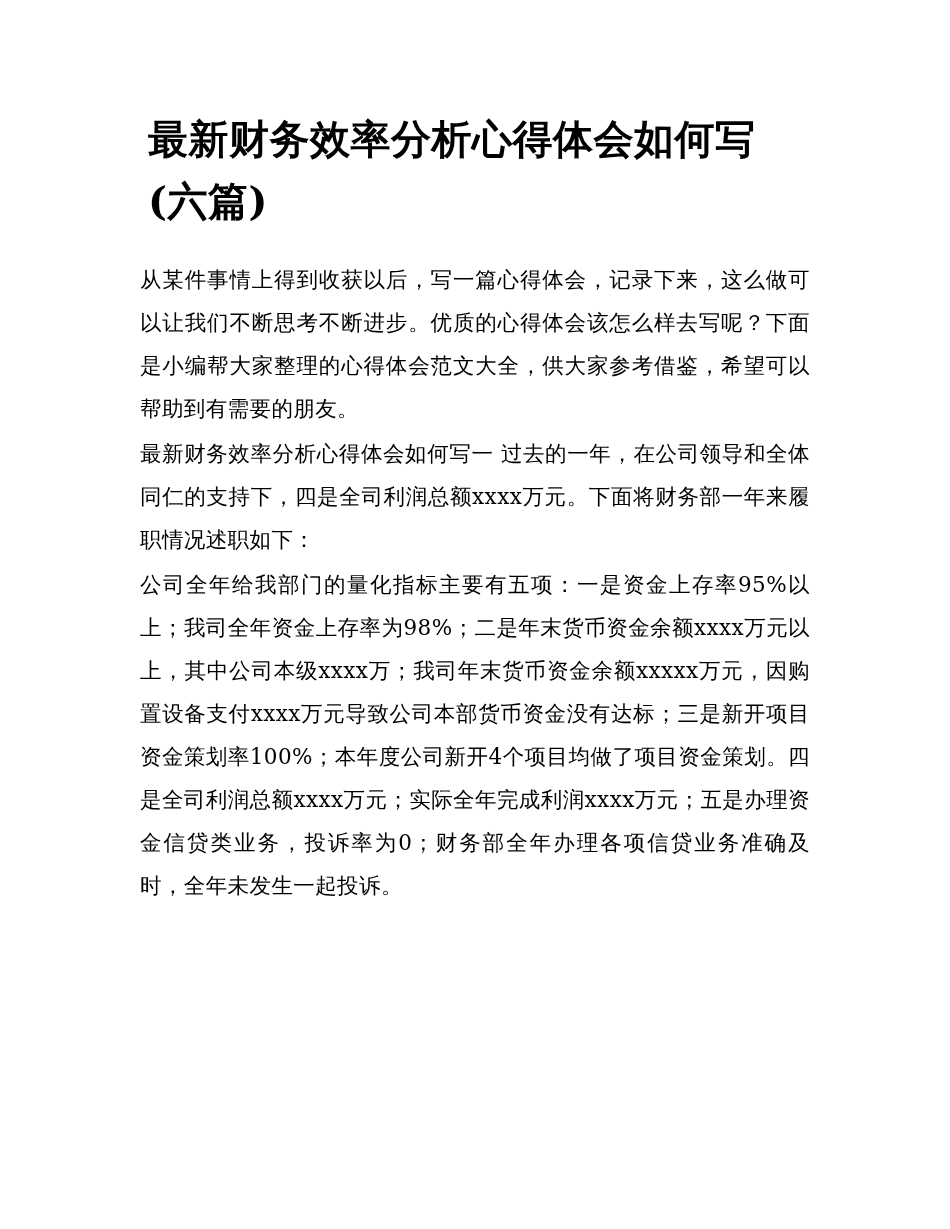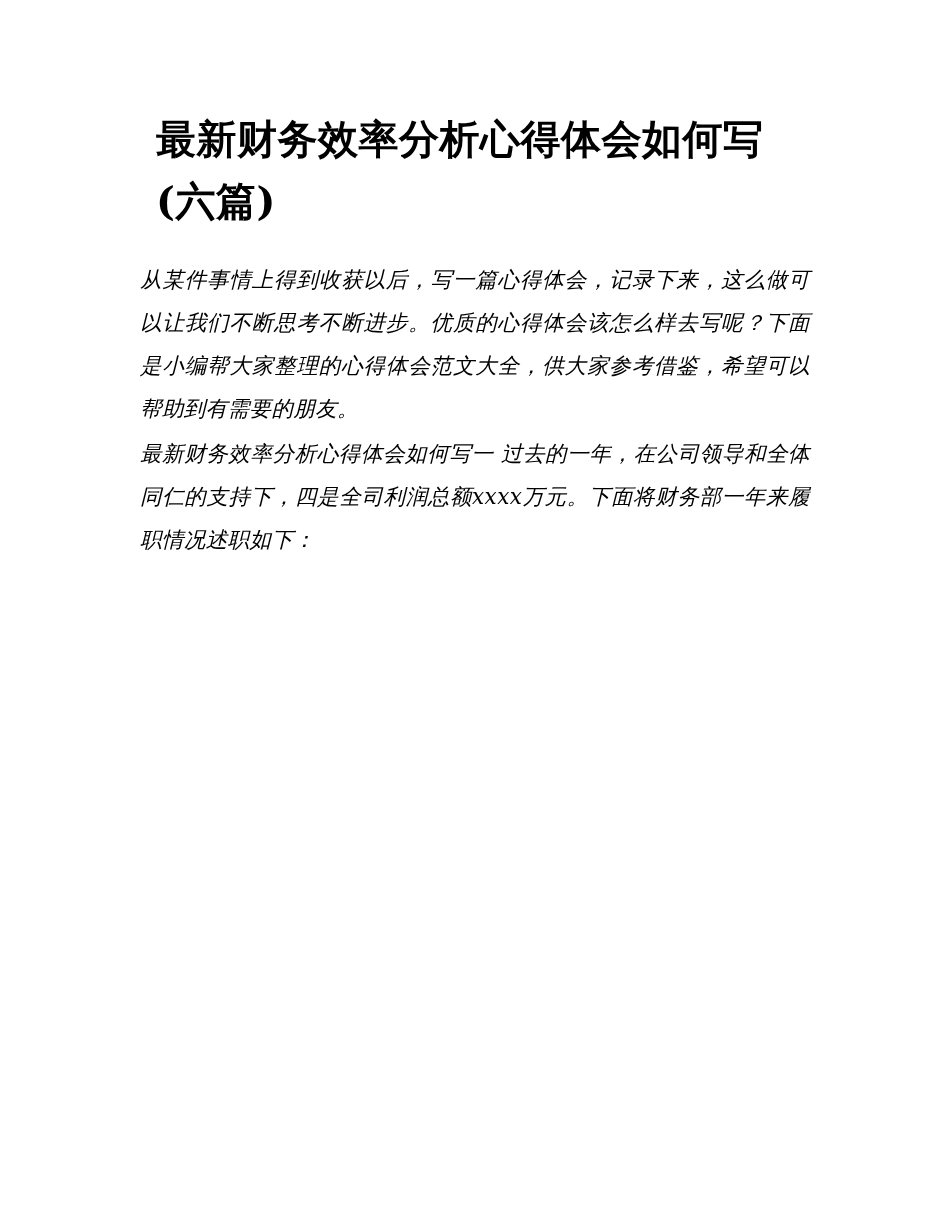--- a/index.html
+++ b/index.html
@@ -20,33 +20,33 @@
     box-sizing: border-box;
     padding: 108px 140px 40px 140px;
     position: relative;
   }
   .doc-title {
     font-family: "DejaVu Serif", "Liberation Serif", serif;
     font-size: 40px;
     font-weight: 700;
     line-height: 1.55;
     letter-spacing: 0.5px;
-    margin: 0 0 26px 16px;
+    margin: 0 0 26px 8px;
     text-align: left;
   }
   .para {
     font-size: 21.5px;
     line-height: 2.0;
     margin: 0 0 2px 0;
     text-align: justify;
     text-justify: inter-ideograph;
     letter-spacing: 0.4px;
-    font-style: italic;
   }
 </style>
 </head>
 <body>
 
 <div class="page">
   <h1 class="doc-title">最新财务效率分析心得体会如何写(六篇)</h1>
   <p class="para">从某件事情上得到收获以后，写一篇心得体会，记录下来，这么做可以让我们不断思考不断进步。优质的心得体会该怎么样去写呢？下面是小编帮大家整理的心得体会范文大全，供大家参考借鉴，希望可以帮助到有需要的朋友。</p>
   <p class="para">最新财务效率分析心得体会如何写一 过去的一年，在公司领导和全体同仁的支持下，四是全司利润总额xxxx万元。下面将财务部一年来履职情况述职如下：</p>
+  <p class="para">公司全年给我部门的量化指标主要有五项：一是资金上存率95%以上；我司全年资金上存率为98%；二是年末货币资金余额xxxx万元以上，其中公司本级xxxx万；我司年末货币资金余额xxxxx万元，因购置设备支付xxxx万元导致公司本部货币资金没有达标；三是新开项目资金策划率100%；本年度公司新开4个项目均做了项目资金策划。四是全司利润总额xxxx万元；实际全年完成利润xxxx万元；五是办理资金信贷类业务，投诉率为0；财务部全年办理各项信贷业务准确及时，全年未发生一起投诉。</p>
 </div>
 
 </body></html>

